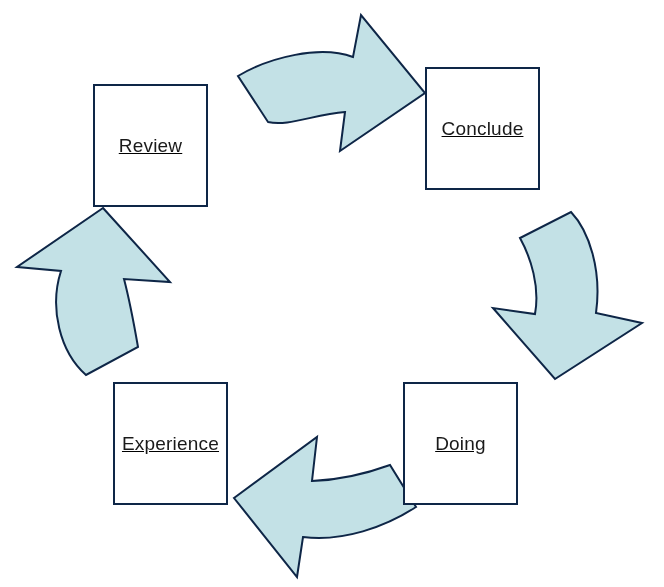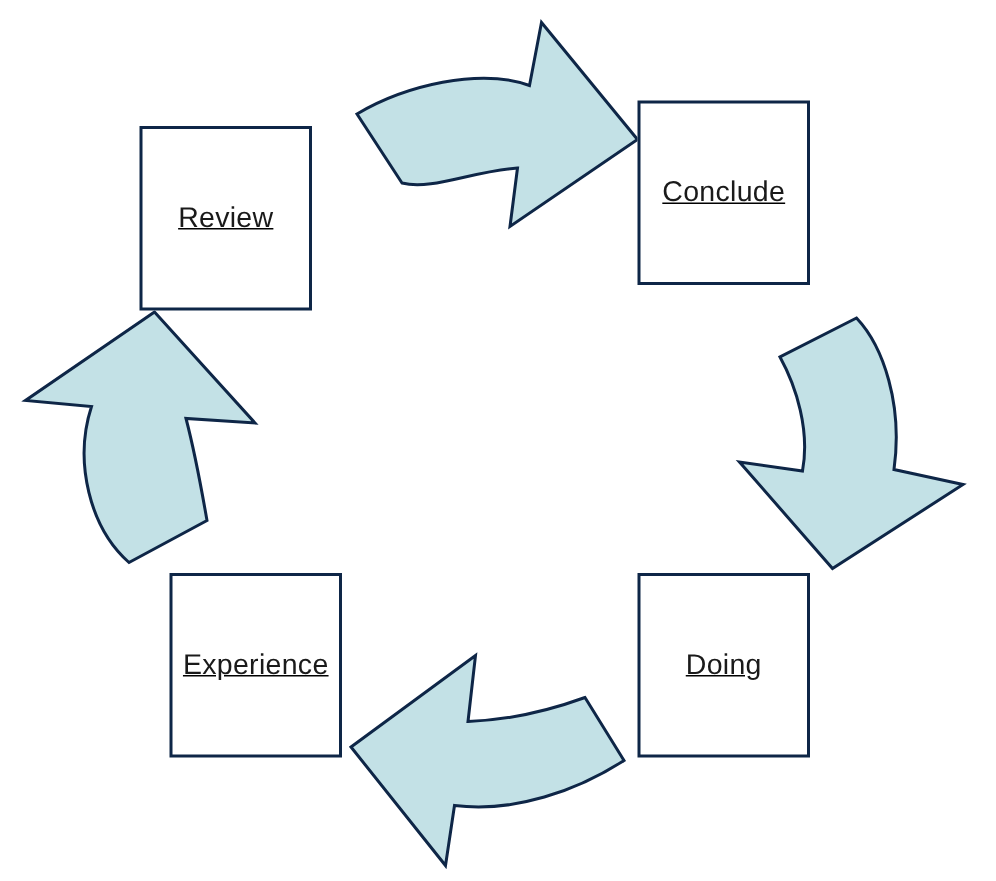--- a/index.html
+++ b/index.html
@@ -40,21 +40,21 @@
     text-decoration: underline;
   }
   .node-label {
     font-size: 19px;
     color: #1a1a1a;
     letter-spacing: 0.2px;
     white-space: nowrap;
   }
   .node-review     { left: 93px;  top: 84px;  }
   .node-conclude   { left: 425px; top: 67px;  }
-  .node-doing      { left: 425px; top: 382px; }
+  .node-doing      { left: 403px; top: 382px; }
   .node-experience { left: 93px;  top: 382px; margin-left: 20px; }
 </style>
 </head>
 <body>
 
 <div class="canvas">
 
   <svg class="arrows-layer" viewBox="0 0 664 587" xmlns="http://www.w3.org/2000/svg">
     <path class="arrow" d="M 238 76 C 270 57, 320 45, 353 57 L 361 15 L 425 93 L 340 151 L 345 112 C 315 114, 288 127, 268 122 Z" fill="#c3e1e6"></path>
     <path class="arrow" d="M 571 212 C 589 231, 602 270, 596 313 L 642 323 L 555 379 L 493 308 L 535 314 C 540 287, 531 258, 520 238 Z" fill="#c3e1e6"></path>

